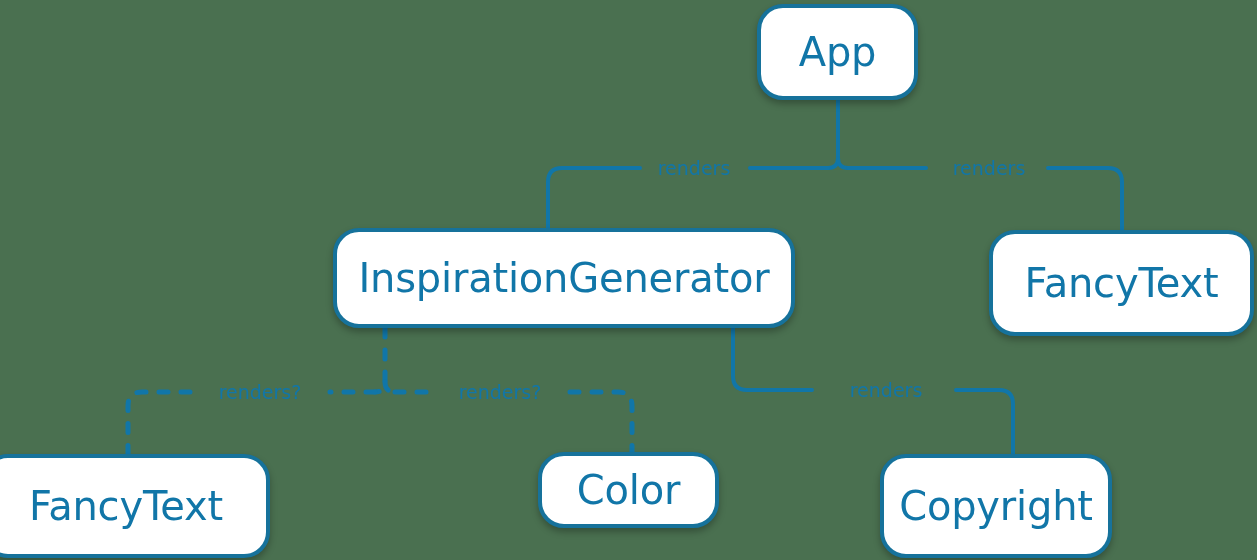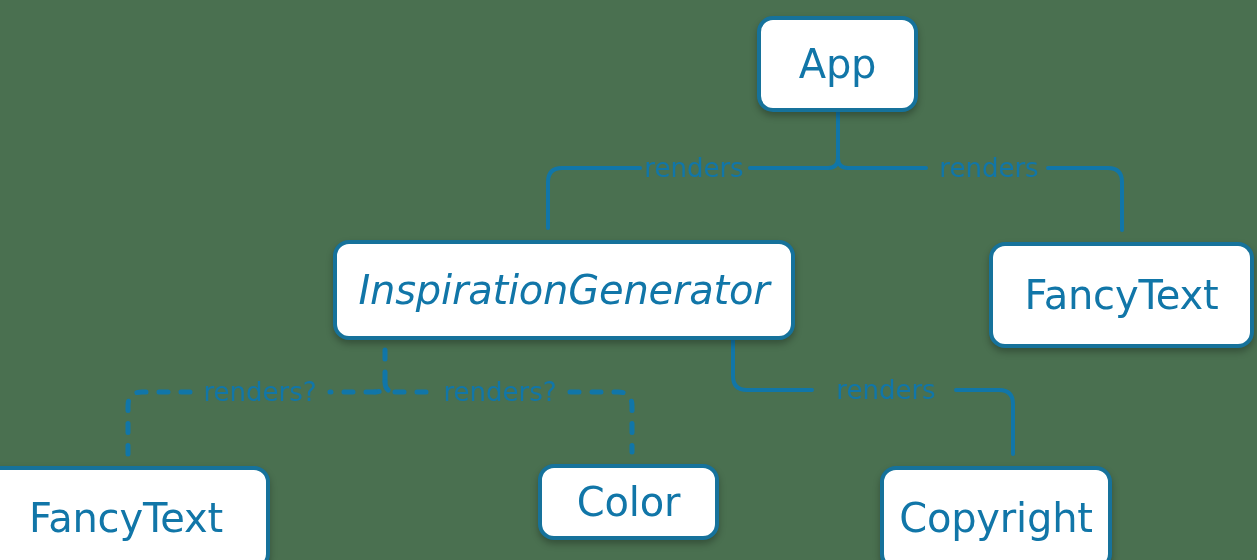--- a/index.html
+++ b/index.html
@@ -19,39 +19,38 @@
     position: absolute;
     inset: 0;
     width: 1257px;
     height: 560px;
   }
   .node {
     position: absolute;
     box-sizing: border-box;
     background: #ffffff;
     border: 4px solid #16729b;
-    border-radius: 16px;
+    border-radius: 26px;
     display: flex;
     align-items: center;
     justify-content: center;
     box-shadow: 0 4px 7px rgba(0,0,0,0.28);
     z-index: 2;
-    margin-top: 12px;
   }
   .node-label {
     color: #1176a8;
     font-size: 40px;
     line-height: 1;
     letter-spacing: -0.2px;
     white-space: nowrap;
   }
   .edge-label {
     position: absolute;
     color: #1176a8;
-    font-size: 26px;
+    font-size: 19px;
     line-height: 1;
     white-space: nowrap;
     transform: translate(-50%, -50%);
     z-index: 3;
   }
 </style>
 </head>
 <body>
 
 <div id="canvas">
@@ -72,21 +71,21 @@
 
     <path d="M 395,392 L 430,392 M 570,392 L 618,392 Q 632,392 632,406 L 632,452" fill="none" stroke="#1176a8" stroke-width="5" stroke-linecap="round" stroke-dasharray="9 13"></path>
 
     <path d="M 733,328 L 733,376 Q 733,390 747,390 L 812,390 M 956,390 L 999,390 Q 1013,390 1013,404 L 1013,454" fill="none" stroke="#1176a8" stroke-width="4" stroke-linecap="round"></path>
   </svg>
 
   <div class="node" style="left:757px; top:4px; width:161px; height:96px;">
     <span class="node-label">App</span>
   </div>
 
-  <div class="node" style="left:333px; top:228px; width:462px; height:100px;font-style:italic;">
+  <div class="node" style="left:333px; top:228px; width:462px; height:100px;">
     <span class="node-label">InspirationGenerator</span>
   </div>
 
   <div class="node" style="left:989px; top:230px; width:265px; height:106px;">
     <span class="node-label">FancyText</span>
   </div>
 
   <div class="node" style="left:-18px; top:454px; width:288px; height:104px;">
     <span class="node-label">FancyText</span>
   </div>

